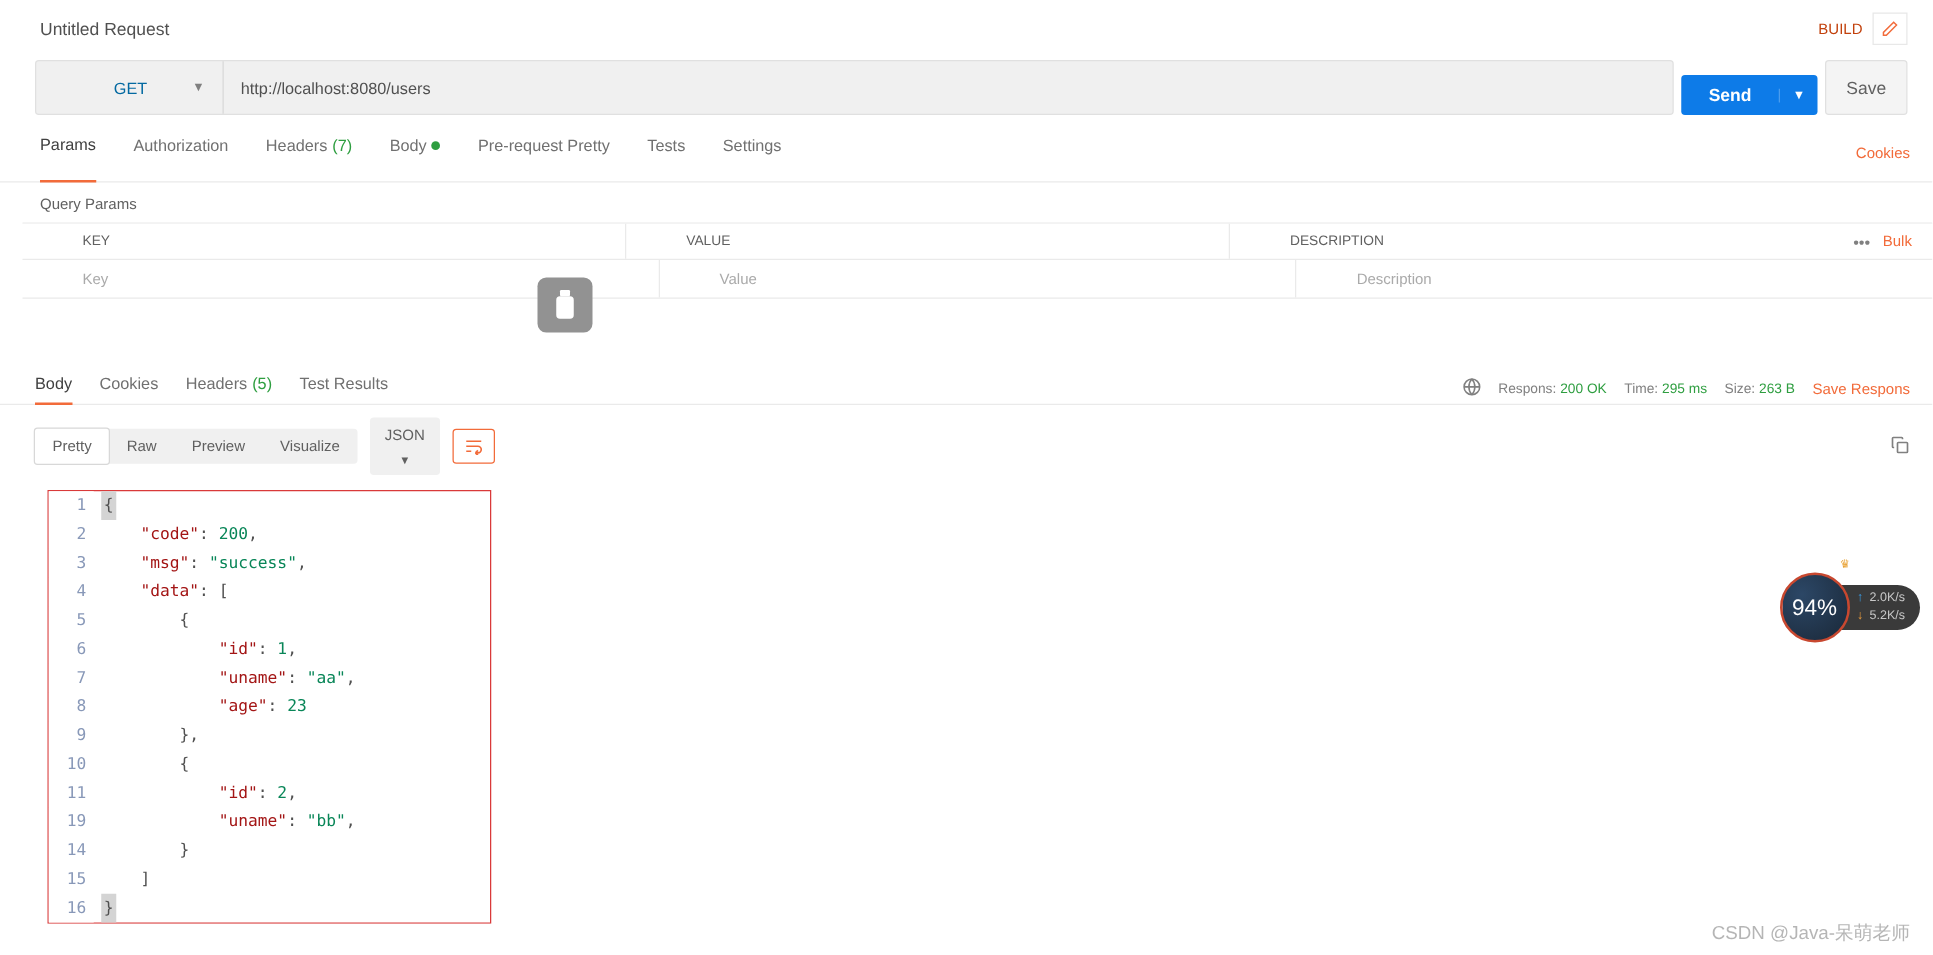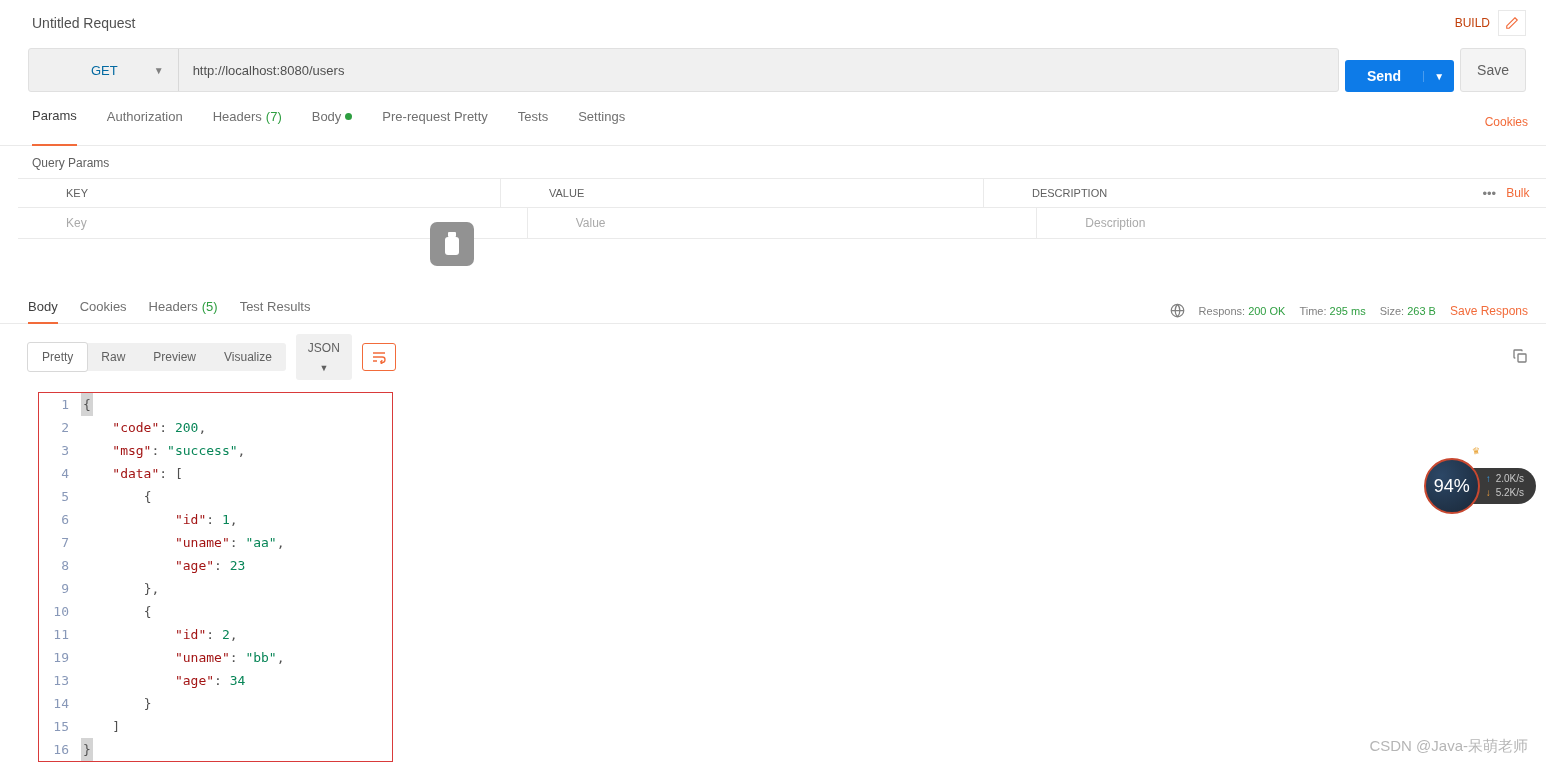--- a/index.html
+++ b/index.html
@@ -257,24 +257,20 @@
       </div>
       <div class="code-line">
         <div class="line-num">11</div>
         <div class="line-code">            <span class="tok-key">"id"</span><span class="tok-punc">:</span> <span class="tok-num">2</span><span class="tok-punc">,</span></div>
       </div>
       <div class="code-line">
         <div class="line-num">19</div>
         <div class="line-code">            <span class="tok-key">"uname"</span><span class="tok-punc">:</span> <span class="tok-str">"bb"</span><span class="tok-punc">,</span></div>
       </div>
       <div class="code-line">
-        <div class="line-num">13</div>
-        <div class="line-code">            <span class="tok-key">"age"</span><span class="tok-punc">:</span> <span class="tok-num">34</span></div>
-      </div>
-      <div class="code-line">
         <div class="line-num">14</div>
         <div class="line-code">        <span class="tok-punc">}</span></div>
       </div>
       <div class="code-line">
         <div class="line-num">15</div>
         <div class="line-code">    <span class="tok-punc">]</span></div>
       </div>
       <div class="code-line">
         <div class="line-num">16</div>
         <div class="line-code"><span class="line-hl tok-punc">}</span></div>

